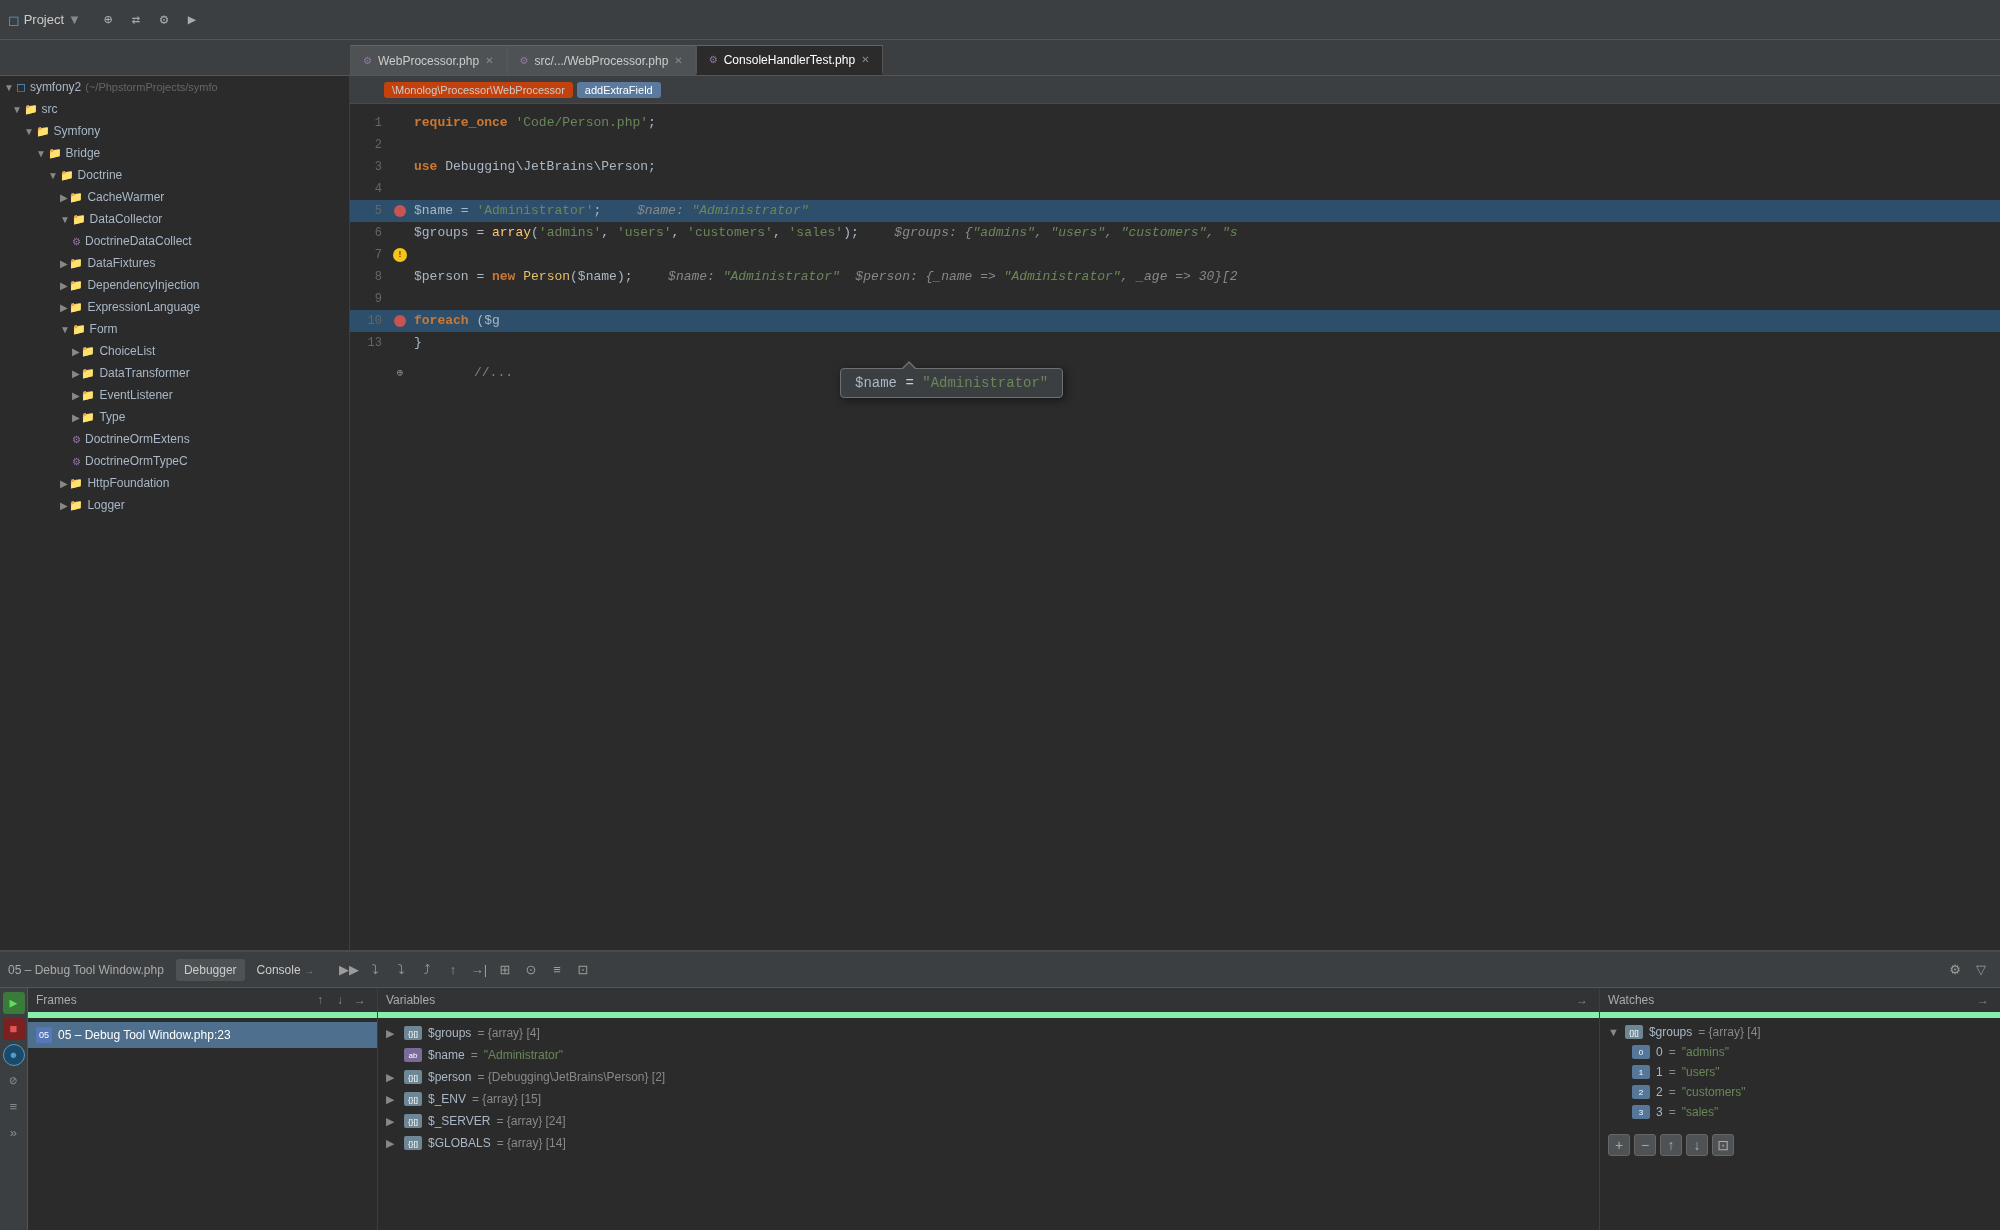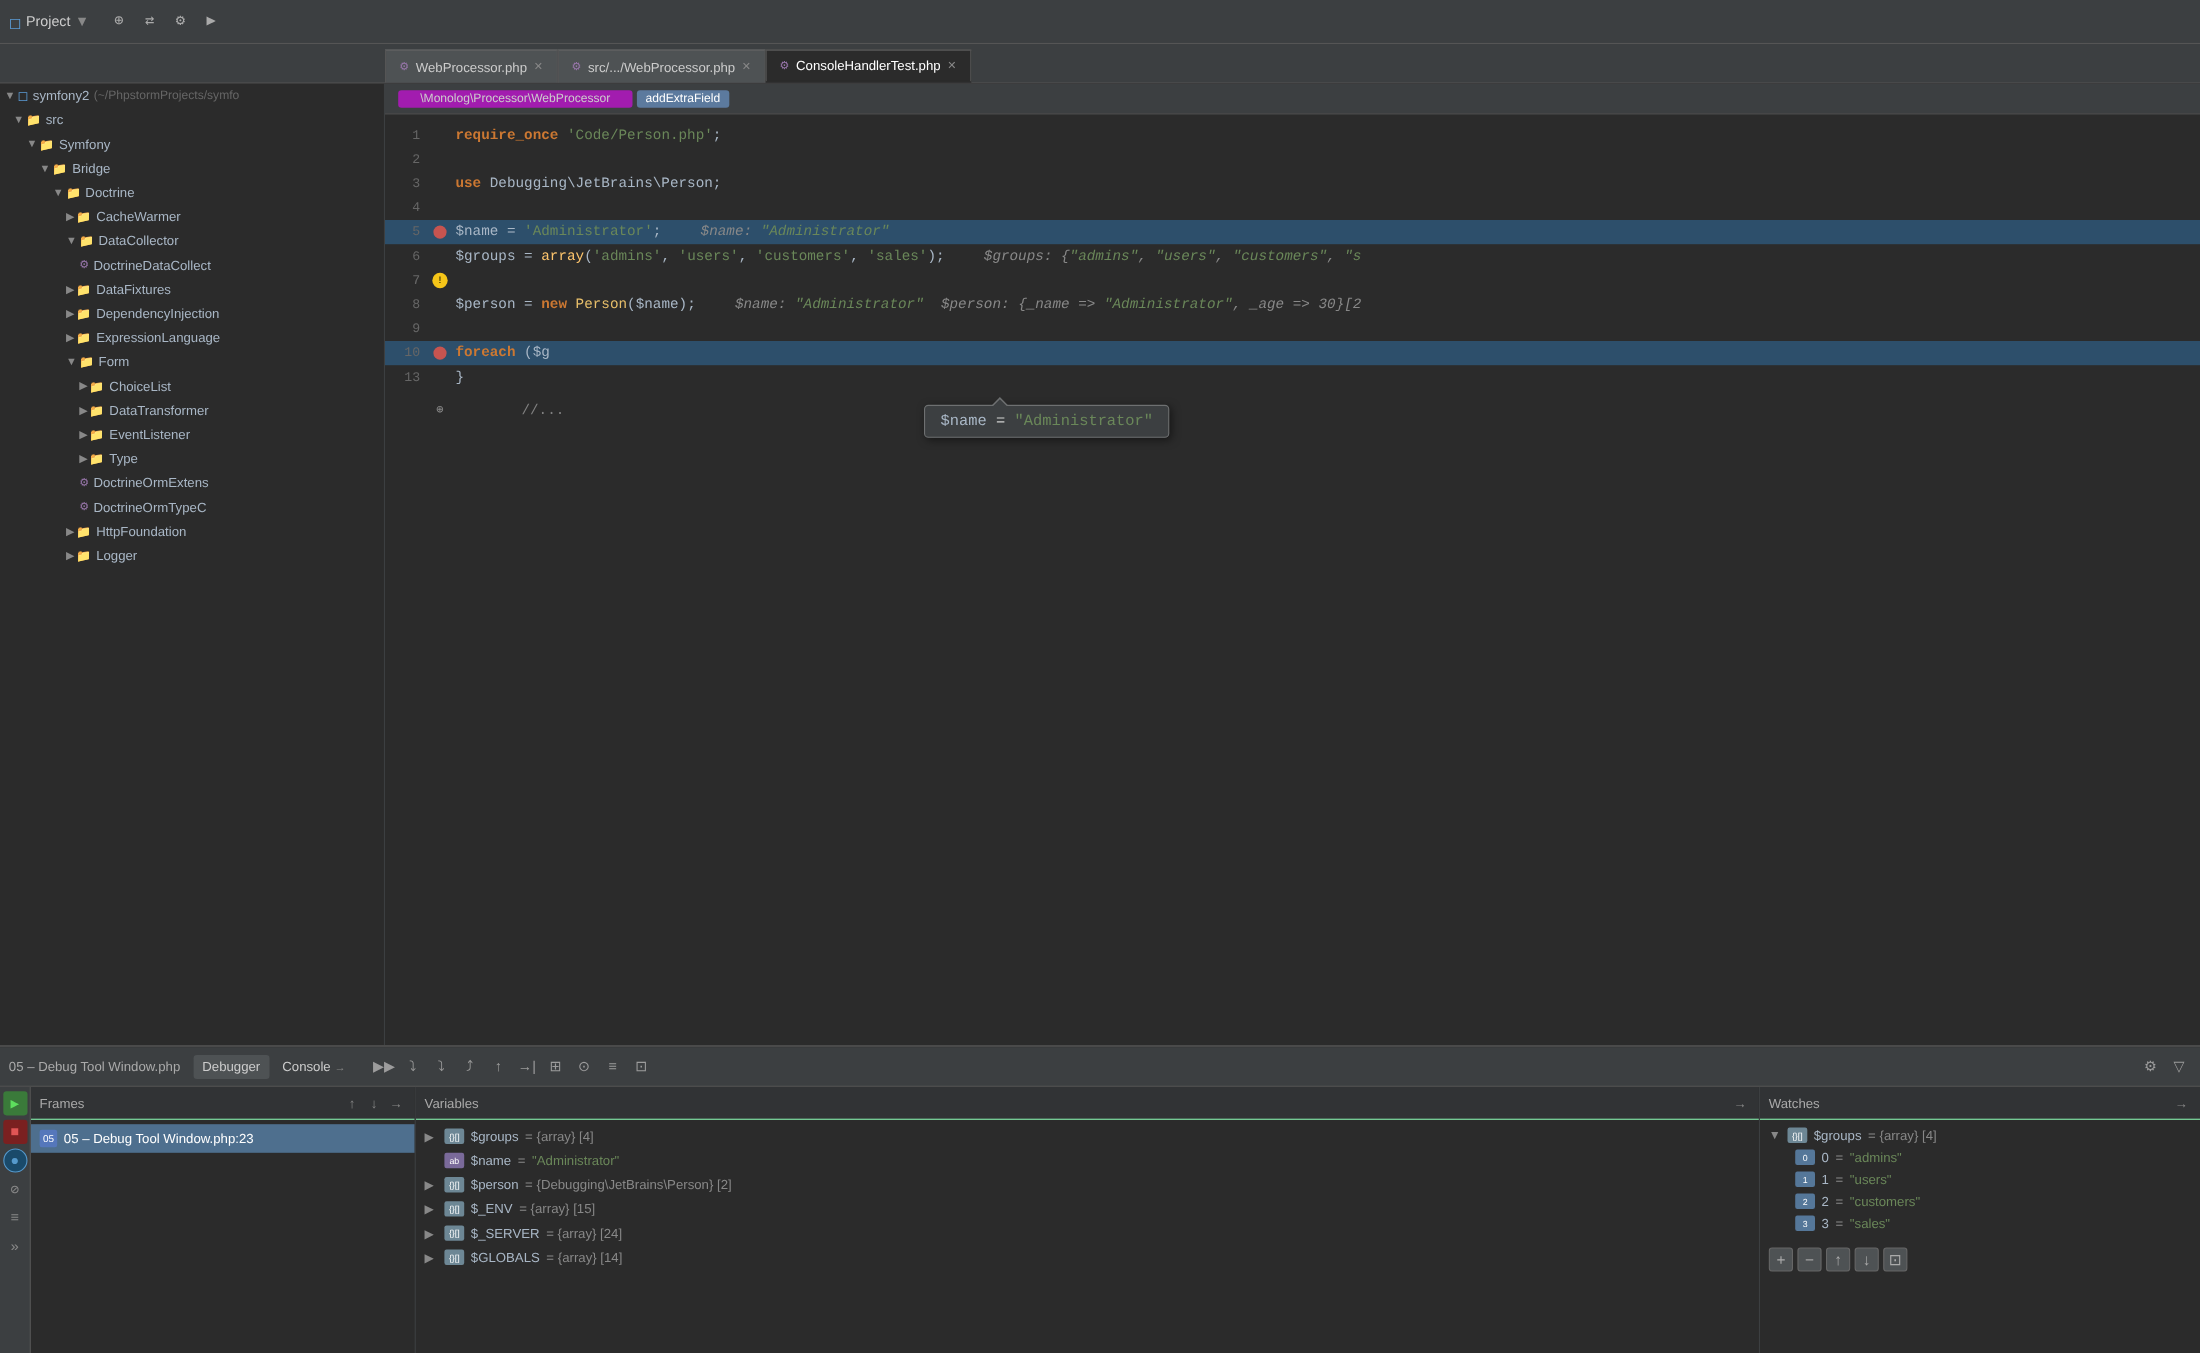--- a/index.html
+++ b/index.html
@@ -132,25 +132,26 @@
       display: flex;
       align-items: center;
       padding: 0 12px;
       gap: 4px;
       font-family: sans-serif;
       font-size: 12px;
       color: #aaa;
       border-bottom: 1px solid #4a4a4a;
     }
     .breadcrumb-segment {
-      background: #a21caf;
-      padding: 2px 20px;
+      background: #c2410c;
+      padding: 2px 8px;
       border-radius: 3px;
       color: #ccc;
       font-size: 11px;
+      margin-left: 22px;
     }
     .breadcrumb-active {
       background: #5c7a9e;
       padding: 2px 8px;
       border-radius: 3px;
       color: #fff;
       font-size: 11px;
     }
 
     
@@ -323,21 +324,21 @@
       font-size: 12px;
     }
     .debug-pane-header {
       height: 30px;
       background: #313335;
       display: flex;
       align-items: center;
       padding: 0 8px;
       font-size: 12px;
       color: #aaa;
-      border-bottom: 1px solid #86efac;
+      border-bottom: 6px solid #86efac;
       justify-content: space-between;
     }
     .frames-pane { width: 350px; }
     .variables-pane { flex: 1; }
     .watches-pane { width: 400px; border-right: none; }
 
     .debug-buttons {
       display: flex;
       gap: 2px;
     }

